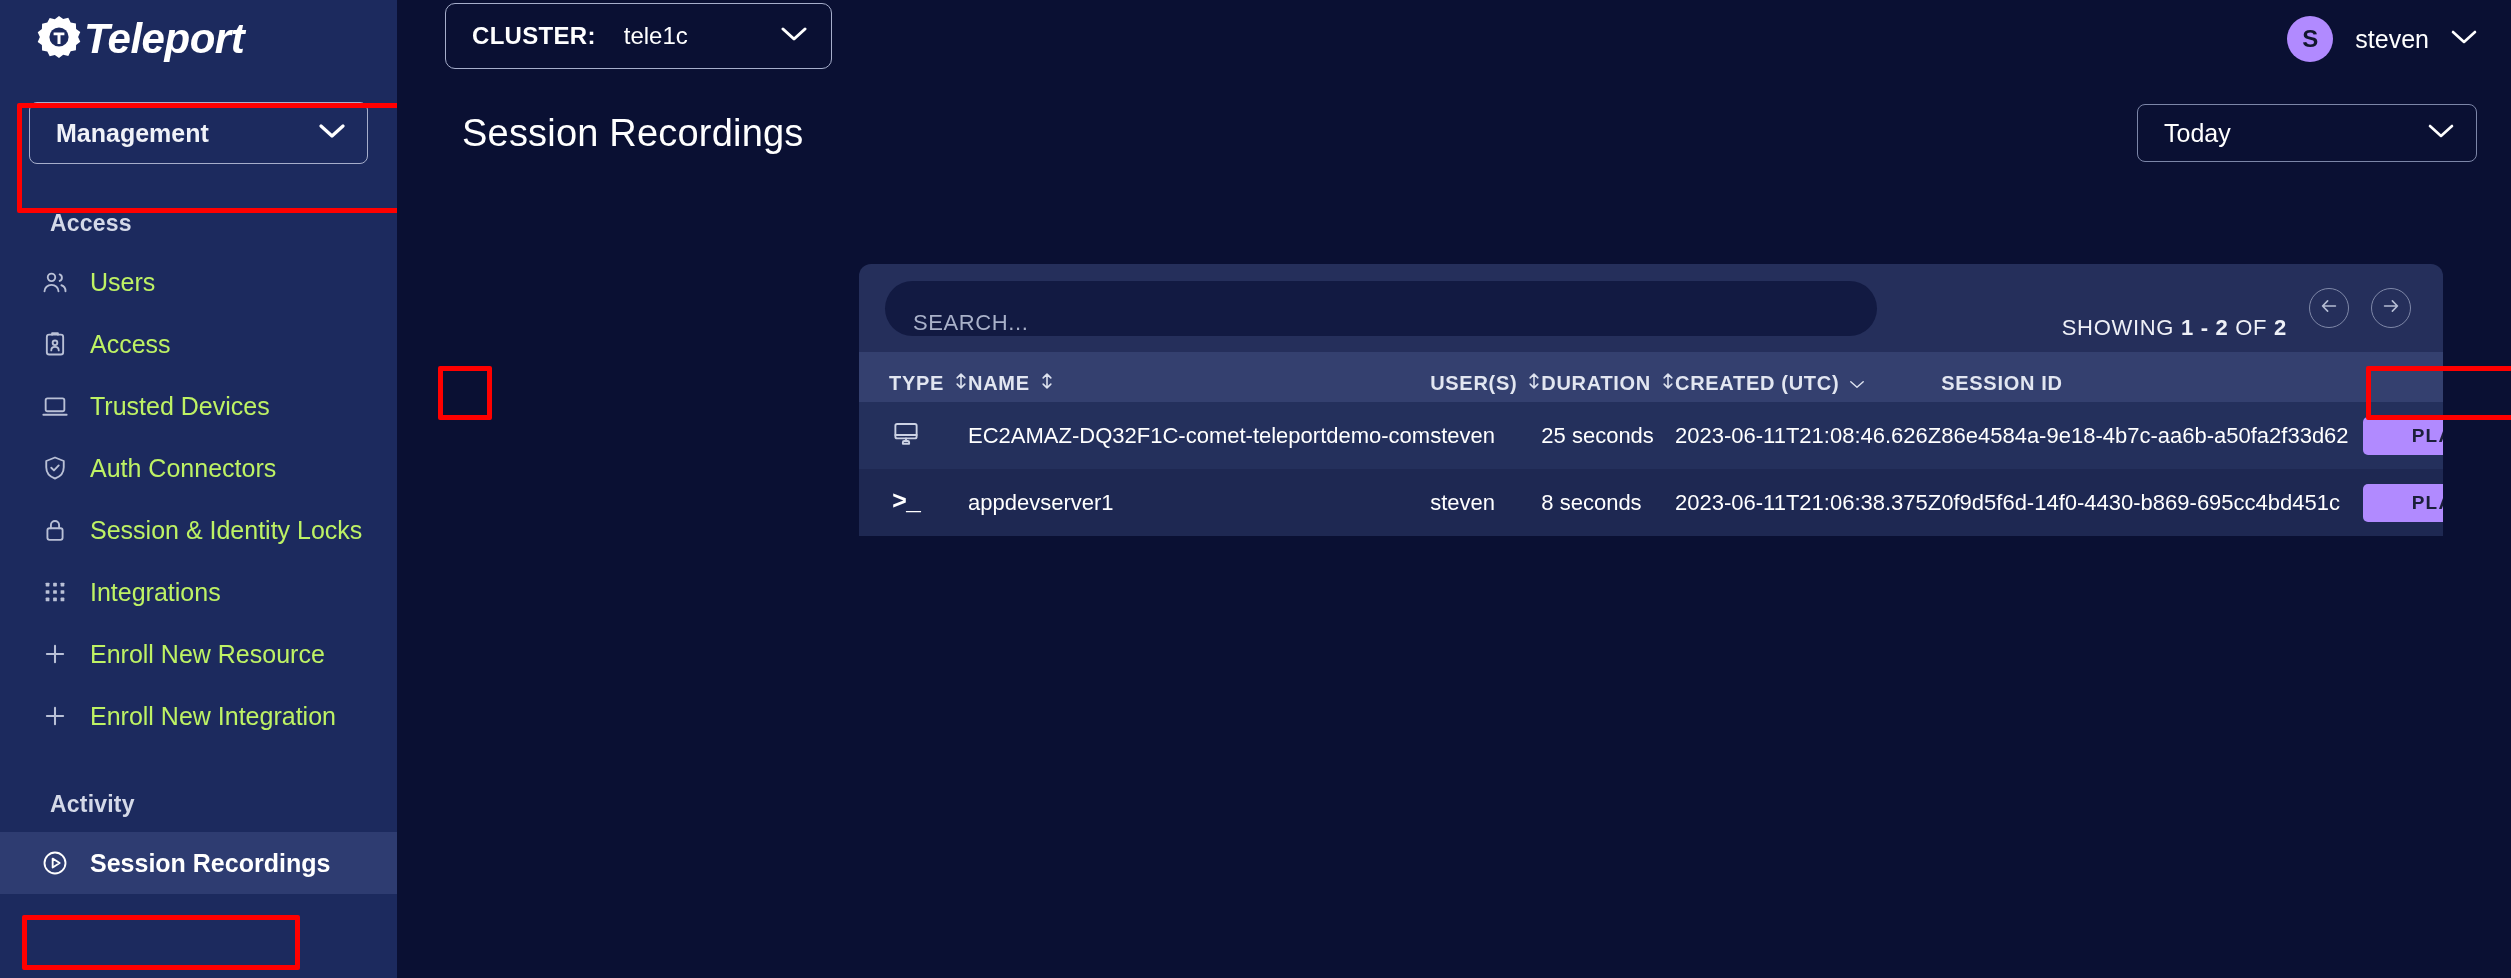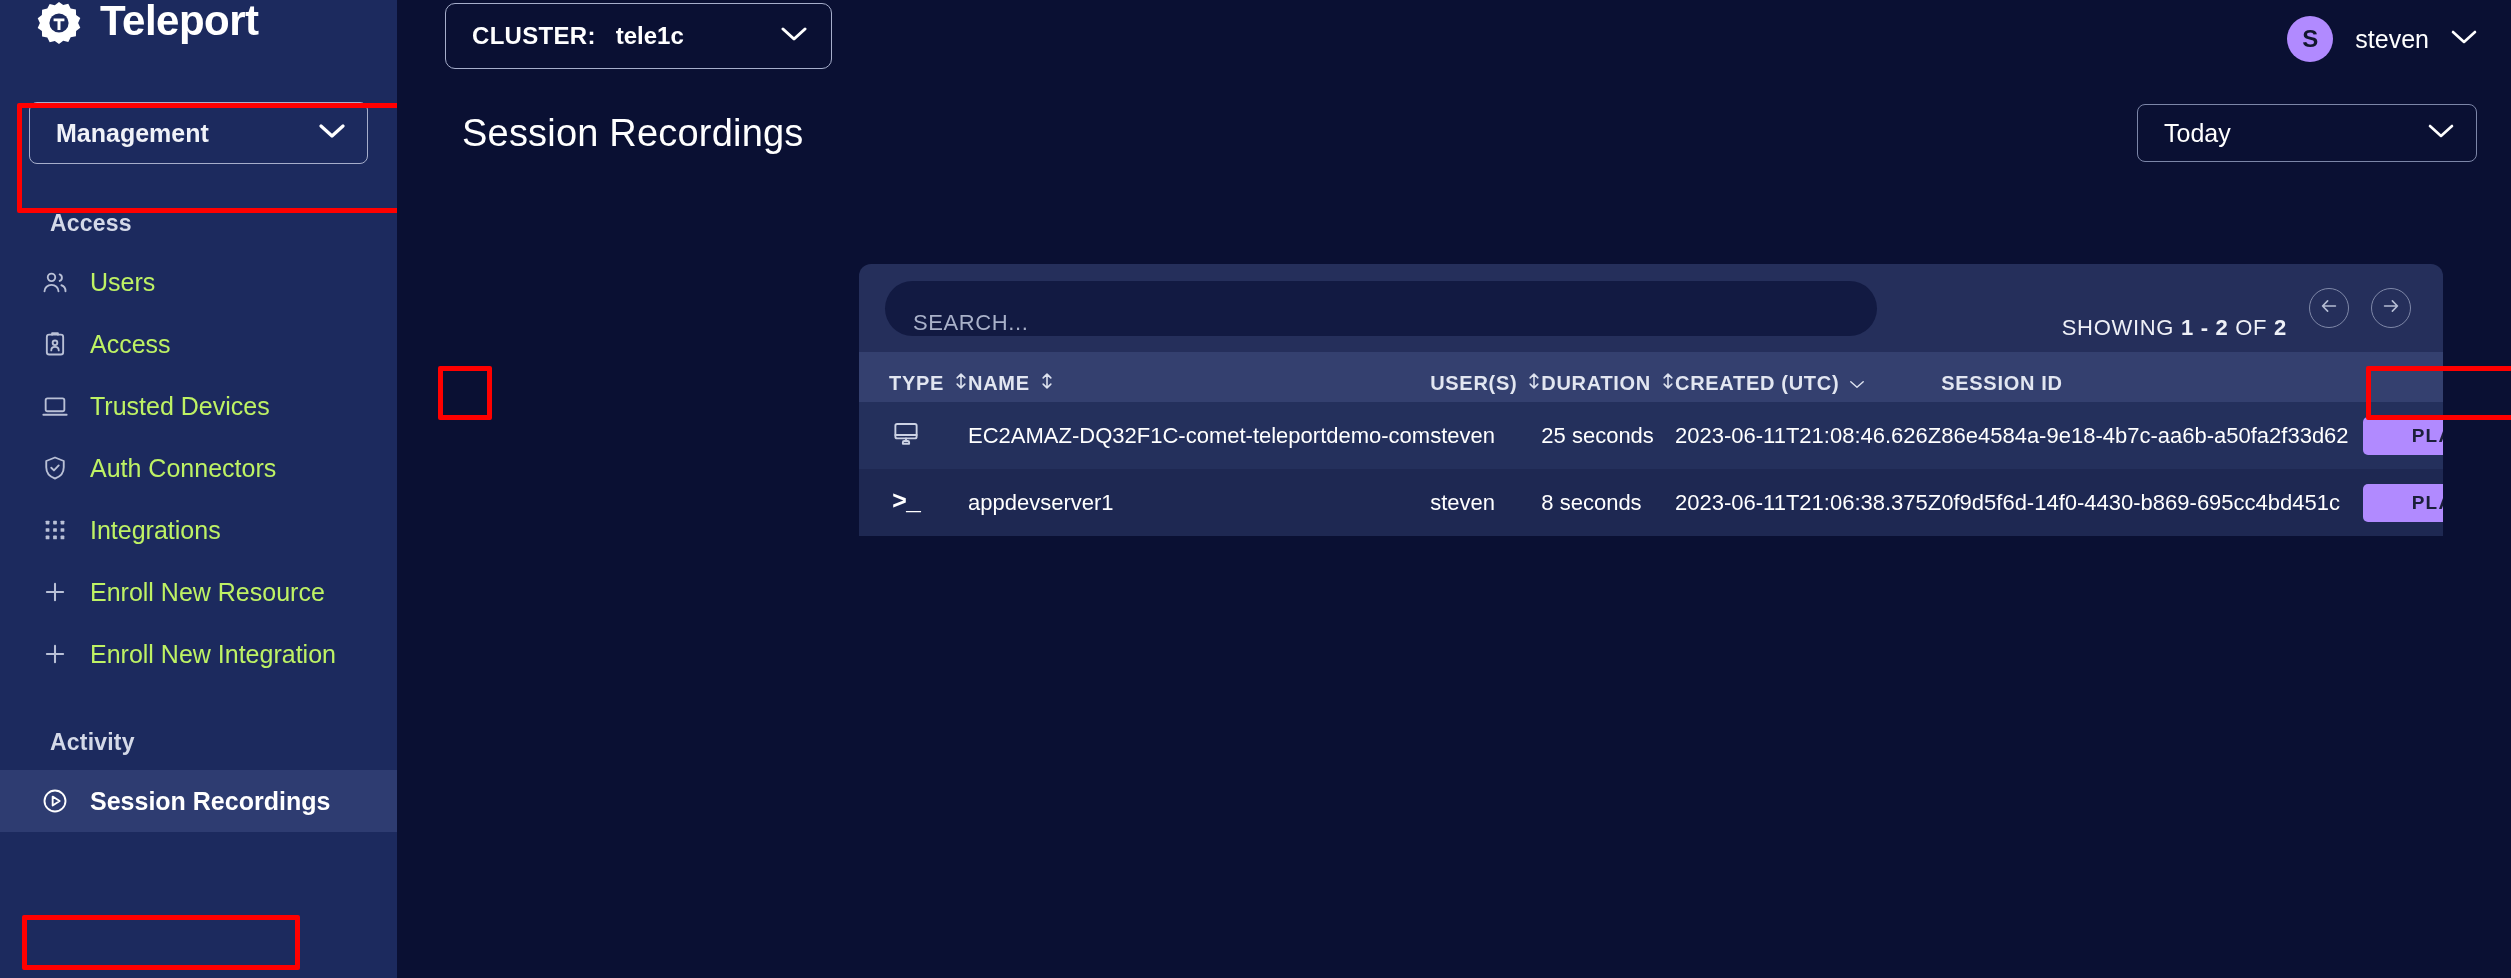--- a/index.html
+++ b/index.html
@@ -13,22 +13,22 @@
 
   
   .sidebar {
     width: 397px; min-width: 397px; height: 978px;
     background: #1c2a5e;
     position: relative;
     display: flex; flex-direction: column;
     overflow: hidden;
   }
   .brand {
-    height: 78px; display: flex; 
-    padding-left: 34px; gap: 16px;
+    height: 78px; display: flex; align-items: center;
+    padding-left: 34px;  font-style: italic;
   }
   .brand-logo { width: 50px; height: 50px; display: block; }
   .brand-name {
     color: #ffffff; font-size: 42px; font-weight: 700;
     letter-spacing: -0.5px; line-height: 1;
   }
 
   .mgmt-wrap { padding: 24px 29px 22px 29px; }
   .mgmt-select {
     height: 62px; border: 1.6px solid #a6aecb; border-radius: 8px;
@@ -70,21 +70,21 @@
     height: 78px; display: flex; align-items: center;
     justify-content: space-between; padding: 0 34px 0 48px;
   }
   .cluster-select {
     width: 387px; height: 66px; margin-top: -6px;
     border: 1.6px solid #a6aecb; border-radius: 10px;
     display: flex; align-items: center; justify-content: space-between;
     padding: 0 24px 0 26px; cursor: pointer; background: transparent;
   }
   .cluster-text { color: #ffffff; font-size: 24px; font-weight: 600; letter-spacing: 0.3px; }
-  .cluster-text .val { font-weight: 700; margin-left: 20px; letter-spacing: 0; }
+  .cluster-text .val { font-weight: 400; margin-left: 28px; letter-spacing: 0; }
 
   .user-chip { display: flex; align-items: center; gap: 22px; cursor: pointer; }
   .avatar {
     width: 46px; height: 46px; border-radius: 50%;
     background: #b18aff; color: #12172e; font-size: 24px; font-weight: 700;
     display: flex; align-items: center; justify-content: center;
   }
   .user-name { color: #ffffff; font-size: 25px; }
 
   .page-head {
@@ -231,20 +231,29 @@
       <div class="nav-item">
         <span class="ico">
           <svg width="28" height="28" viewBox="0 0 24 24" fill="none" stroke="#b9c0d6" stroke-width="1.6" stroke-linecap="round" stroke-linejoin="round">
             <path d="M12 3l7.5 3v5.4c0 4.4-3 8.1-7.5 9.6-4.5-1.5-7.5-5.2-7.5-9.6V6z"></path>
               <path d="M8.8 11.8l2.3 2.3 4.1-4.3"></path>
           </svg>
         </span>
         <span>Auth Connectors</span>
       </div>
 
+      <div class="nav-item">
+        <span class="ico">
+          <svg width="28" height="28" viewBox="0 0 24 24" fill="none" stroke="#b9c0d6" stroke-width="1.6" stroke-linecap="round" stroke-linejoin="round">
+            <rect x="5.5" y="10.5" width="13" height="10" rx="1.8"></rect>
+              <path d="M8.5 10.5V7.8a3.5 3.5 0 017 0v2.7"></path>
+          </svg>
+        </span>
+        <span>Session &amp; Identity Locks</span>
+      </div>
 
       <div class="nav-item">
         <span class="ico">
           <svg width="28" height="28" viewBox="0 0 24 24" fill="#b9c0d6">
             <rect x="4" y="4" width="3.2" height="3.2" rx="0.6"></rect>
               <rect x="10.4" y="4" width="3.2" height="3.2" rx="0.6"></rect>
               <rect x="16.8" y="4" width="3.2" height="3.2" rx="0.6"></rect>
             <rect x="4" y="10.4" width="3.2" height="3.2" rx="0.6"></rect>
               <rect x="10.4" y="10.4" width="3.2" height="3.2" rx="0.6"></rect>
               <rect x="16.8" y="10.4" width="3.2" height="3.2" rx="0.6"></rect>

